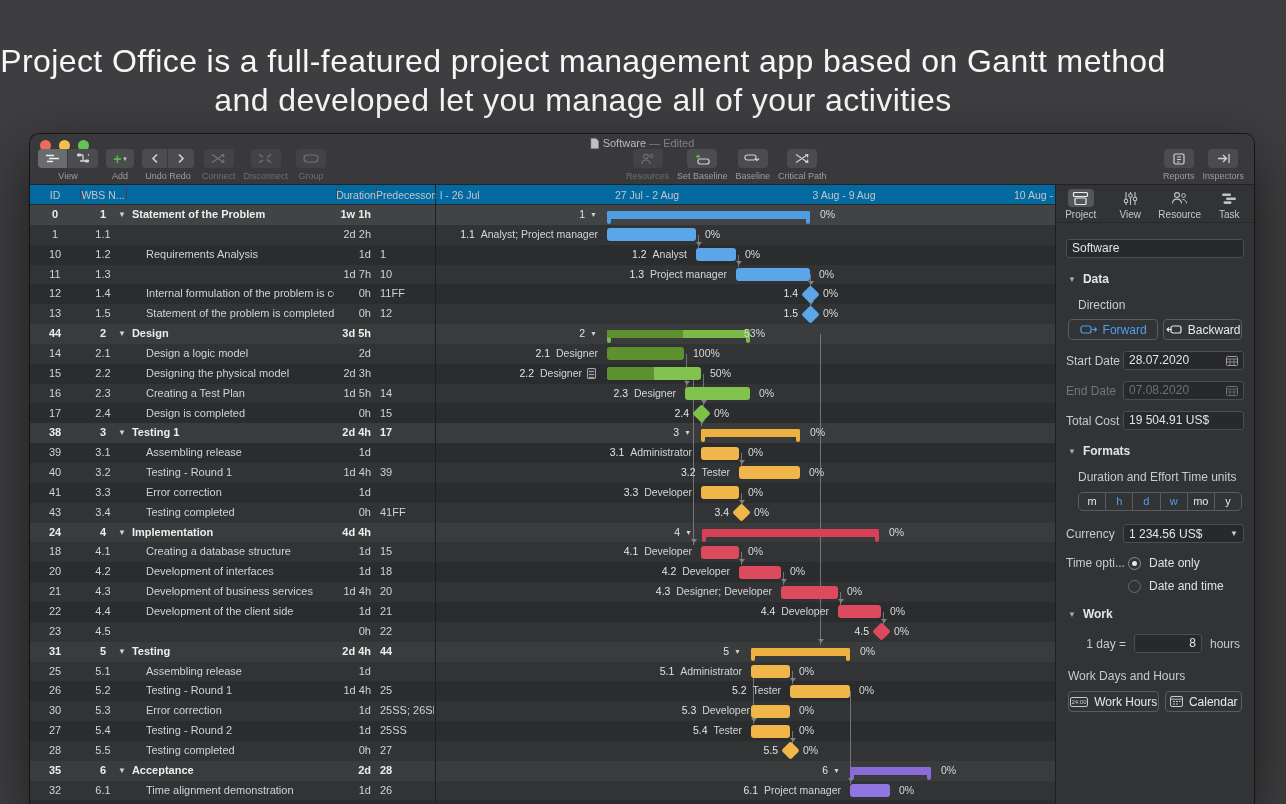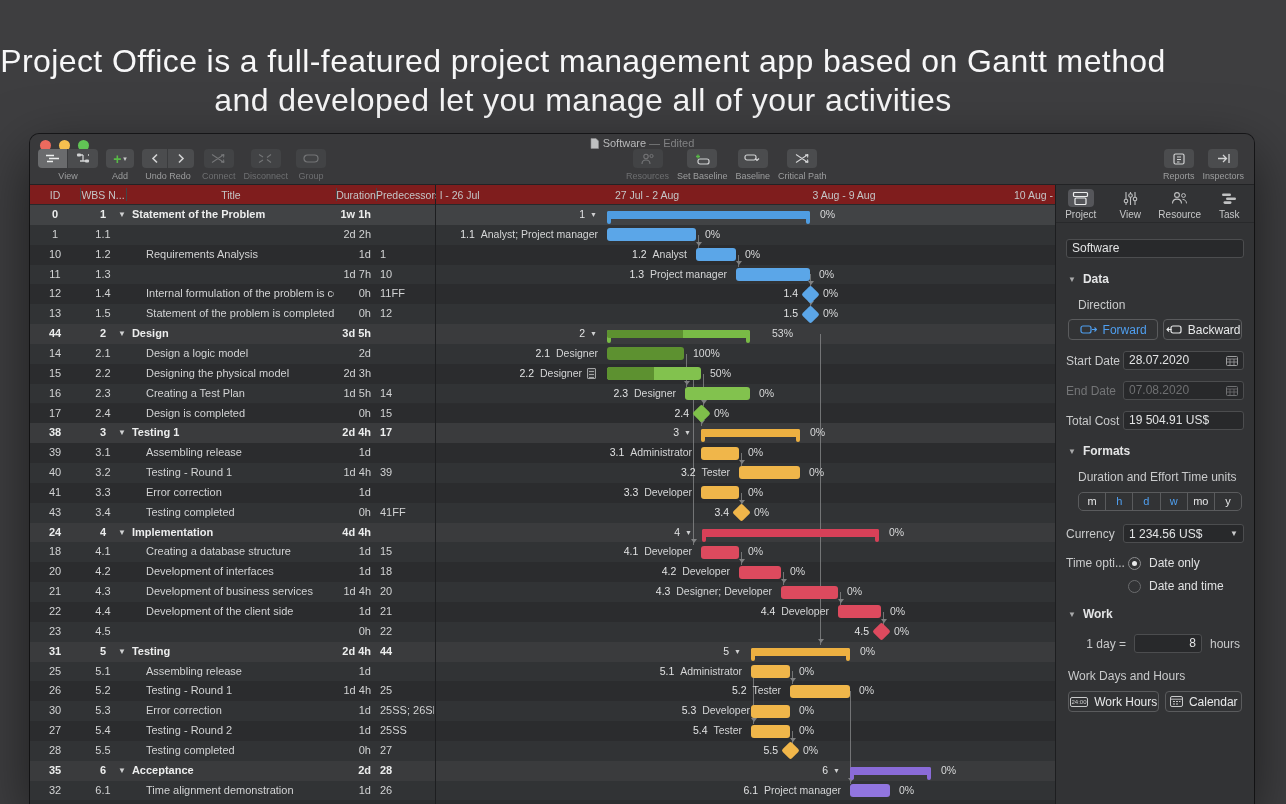--- a/index.html
+++ b/index.html
@@ -34,21 +34,21 @@
   .seg { display:flex; }
   .seg .tbtn { border-radius:0; border-right:1px solid #3a3b3d; }
   .seg .tbtn:first-child { border-radius:4px 0 0 4px; }
   .seg .tbtn:last-child { border-radius:0 4px 4px 0; border-right:none; }
   .seg .tbtn.sel { background:#6a6b6d; color:#eceded; }
   .plus { color:#58b947; font-size:14px; font-weight:bold; line-height:1; }
   .mini-caret { font-size:7px; color:#c9cacb; margin-left:2px; }
 
   
   .content { position:absolute; top:51px; left:0; right:0; bottom:0; display:flex; }
-  .pane-header { height:20px; background:#7f1d1d; border-bottom:1px solid #28292b;
+  .pane-header { height:20px; background:#0369a1; border-bottom:1px solid #28292b;
     font-size:10.5px; color:#c4c5c6; position:relative; }
   .table-pane { width:406px; border-right:1px solid #1d1e20; position:relative; background:#2c2d2f; }
   .gantt-pane { width:620px; border-right:1px solid #1d1e20; position:relative; background:#2c2d2f; overflow:hidden; }
   .sidebar { flex:1; background:#323335; position:relative; }
 
   .hcell { position:absolute; top:0; line-height:20px; text-align:center; }
   .hsep { position:absolute; top:3px; bottom:3px; width:1px; background:#434446; }
 
   .rows { position:absolute; left:0; right:0; top:20px; }
   .rrow { position:absolute; left:0; right:0; height:19.85px; }
@@ -271,21 +271,20 @@
   </div>
 
   <div class="content">
 
     <div class="table-pane">
       <div class="pane-header">
         <div class="hcell" style="left:0;width:50px">ID</div>
         <div class="hsep" style="left:50px"></div>
         <div class="hcell" style="left:50px;width:46px">WBS N...</div>
         <div class="hsep" style="left:96px"></div>
-        <div class="hcell" style="left:96px;width:210px">Title</div>
         <div class="hsep" style="left:306px"></div>
         <div class="hcell" style="left:306px;width:40px">Duration</div>
         <div class="hsep" style="left:346px"></div>
         <div class="hcell" style="left:346px;width:60px">Predecessors</div>
       </div>
       <div class="rows" id="table-rows">
           <div class="rrow trow even summary selected" style="top: 0px;">
             <span class="cell c-id">0</span>
             <span class="cell c-wbs">1</span>
             <span class="cell c-title"><span class="tcaret">▼</span>Statement of the Problem</span>
@@ -571,21 +570,21 @@
           <div class="glab" style="top: 79.4px; left: 0px; width: 362px;"><b>1.4</b></div>
           <div class="gmile" style="left: 367.5px; top: 82.825px; background: rgb(91, 166, 232);"></div>
           <div class="gpct" style="left: 387px; top: 79.4px;">0%</div>
           <div class="glab" style="top: 99.25px; left: 0px; width: 362px;"><b>1.5</b></div>
           <div class="gmile" style="left: 367.5px; top: 102.675px; background: rgb(91, 166, 232);"></div>
           <div class="gpct" style="left: 387px; top: 99.25px;">0%</div>
           <div class="glab" style="top: 119.1px; left: 0px; width: 161px;"><b>2</b><span class="gcaret">▼</span></div>
           <div class="gsum" style="left: 171px; width: 143px; top: 125.025px; background: rgb(121, 187, 70);">
             <div class="fill" style="width: 53%; background: rgb(93, 145, 48);"></div>
           </div>
-          <div class="gpct" style="left: 336px; top: 119.1px;">53%</div>
+          <div class="gpct" style="left: 308px; top: 119.1px;">53%</div>
           <div class="glab" style="top: 138.95px; left: 0px; width: 162px;"><b>2.1</b>&nbsp;&nbsp;Designer</div>
           <div class="gbar" style="left: 171px; width: 77px; top: 142.375px; background: rgb(93, 145, 48);"></div>
           <div class="gpct" style="left: 257px; top: 138.95px;">100%</div>
           <div class="glab" style="top: 158.8px; left: 0px; width: 146px;"><b>2.2</b>&nbsp;&nbsp;Designer</div>
           <div class="note-ic" style="left: 151px; top: 162.725px;"></div>
           <div class="gbar" style="left: 171px; width: 94px; top: 162.225px; background: rgb(130, 194, 78);">
             <div class="fill" style="width: 50%; background: rgb(93, 145, 48);"></div>
           </div>
           <div class="gpct" style="left: 274px; top: 158.8px;">50%</div>
           <div class="glab" style="top: 178.65px; left: 0px; width: 240px;"><b>2.3</b>&nbsp;&nbsp;Designer</div>

